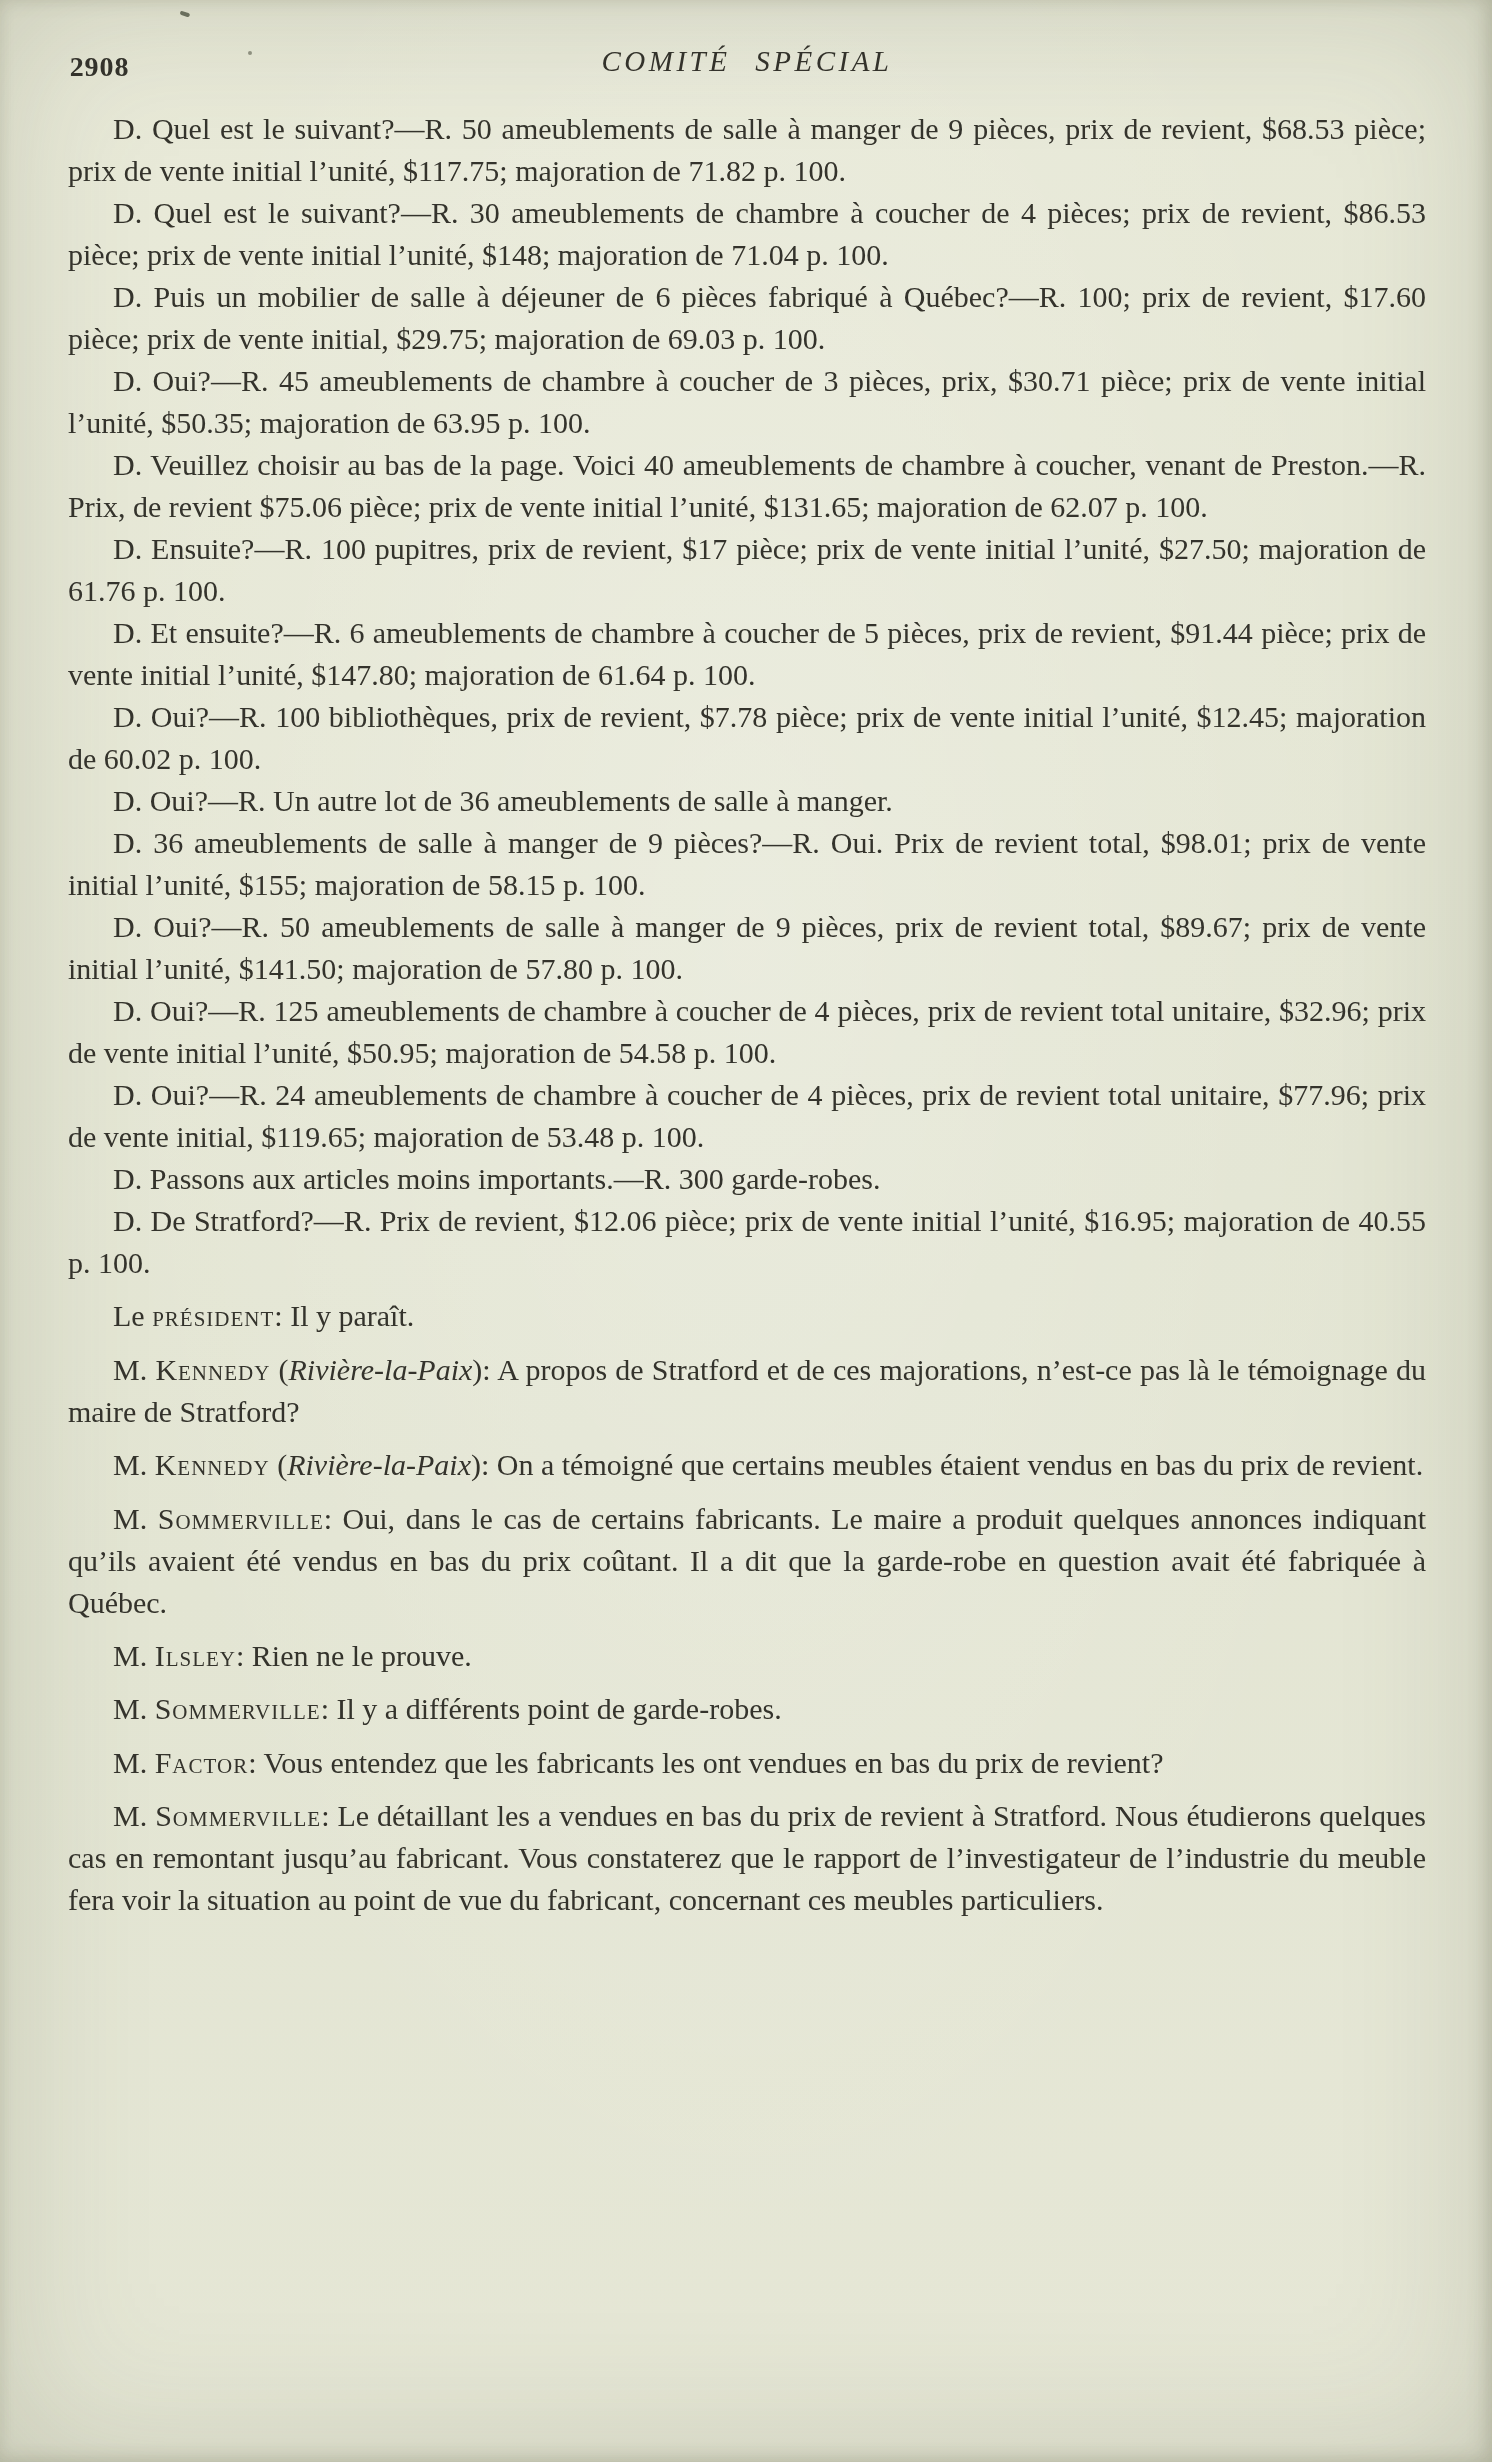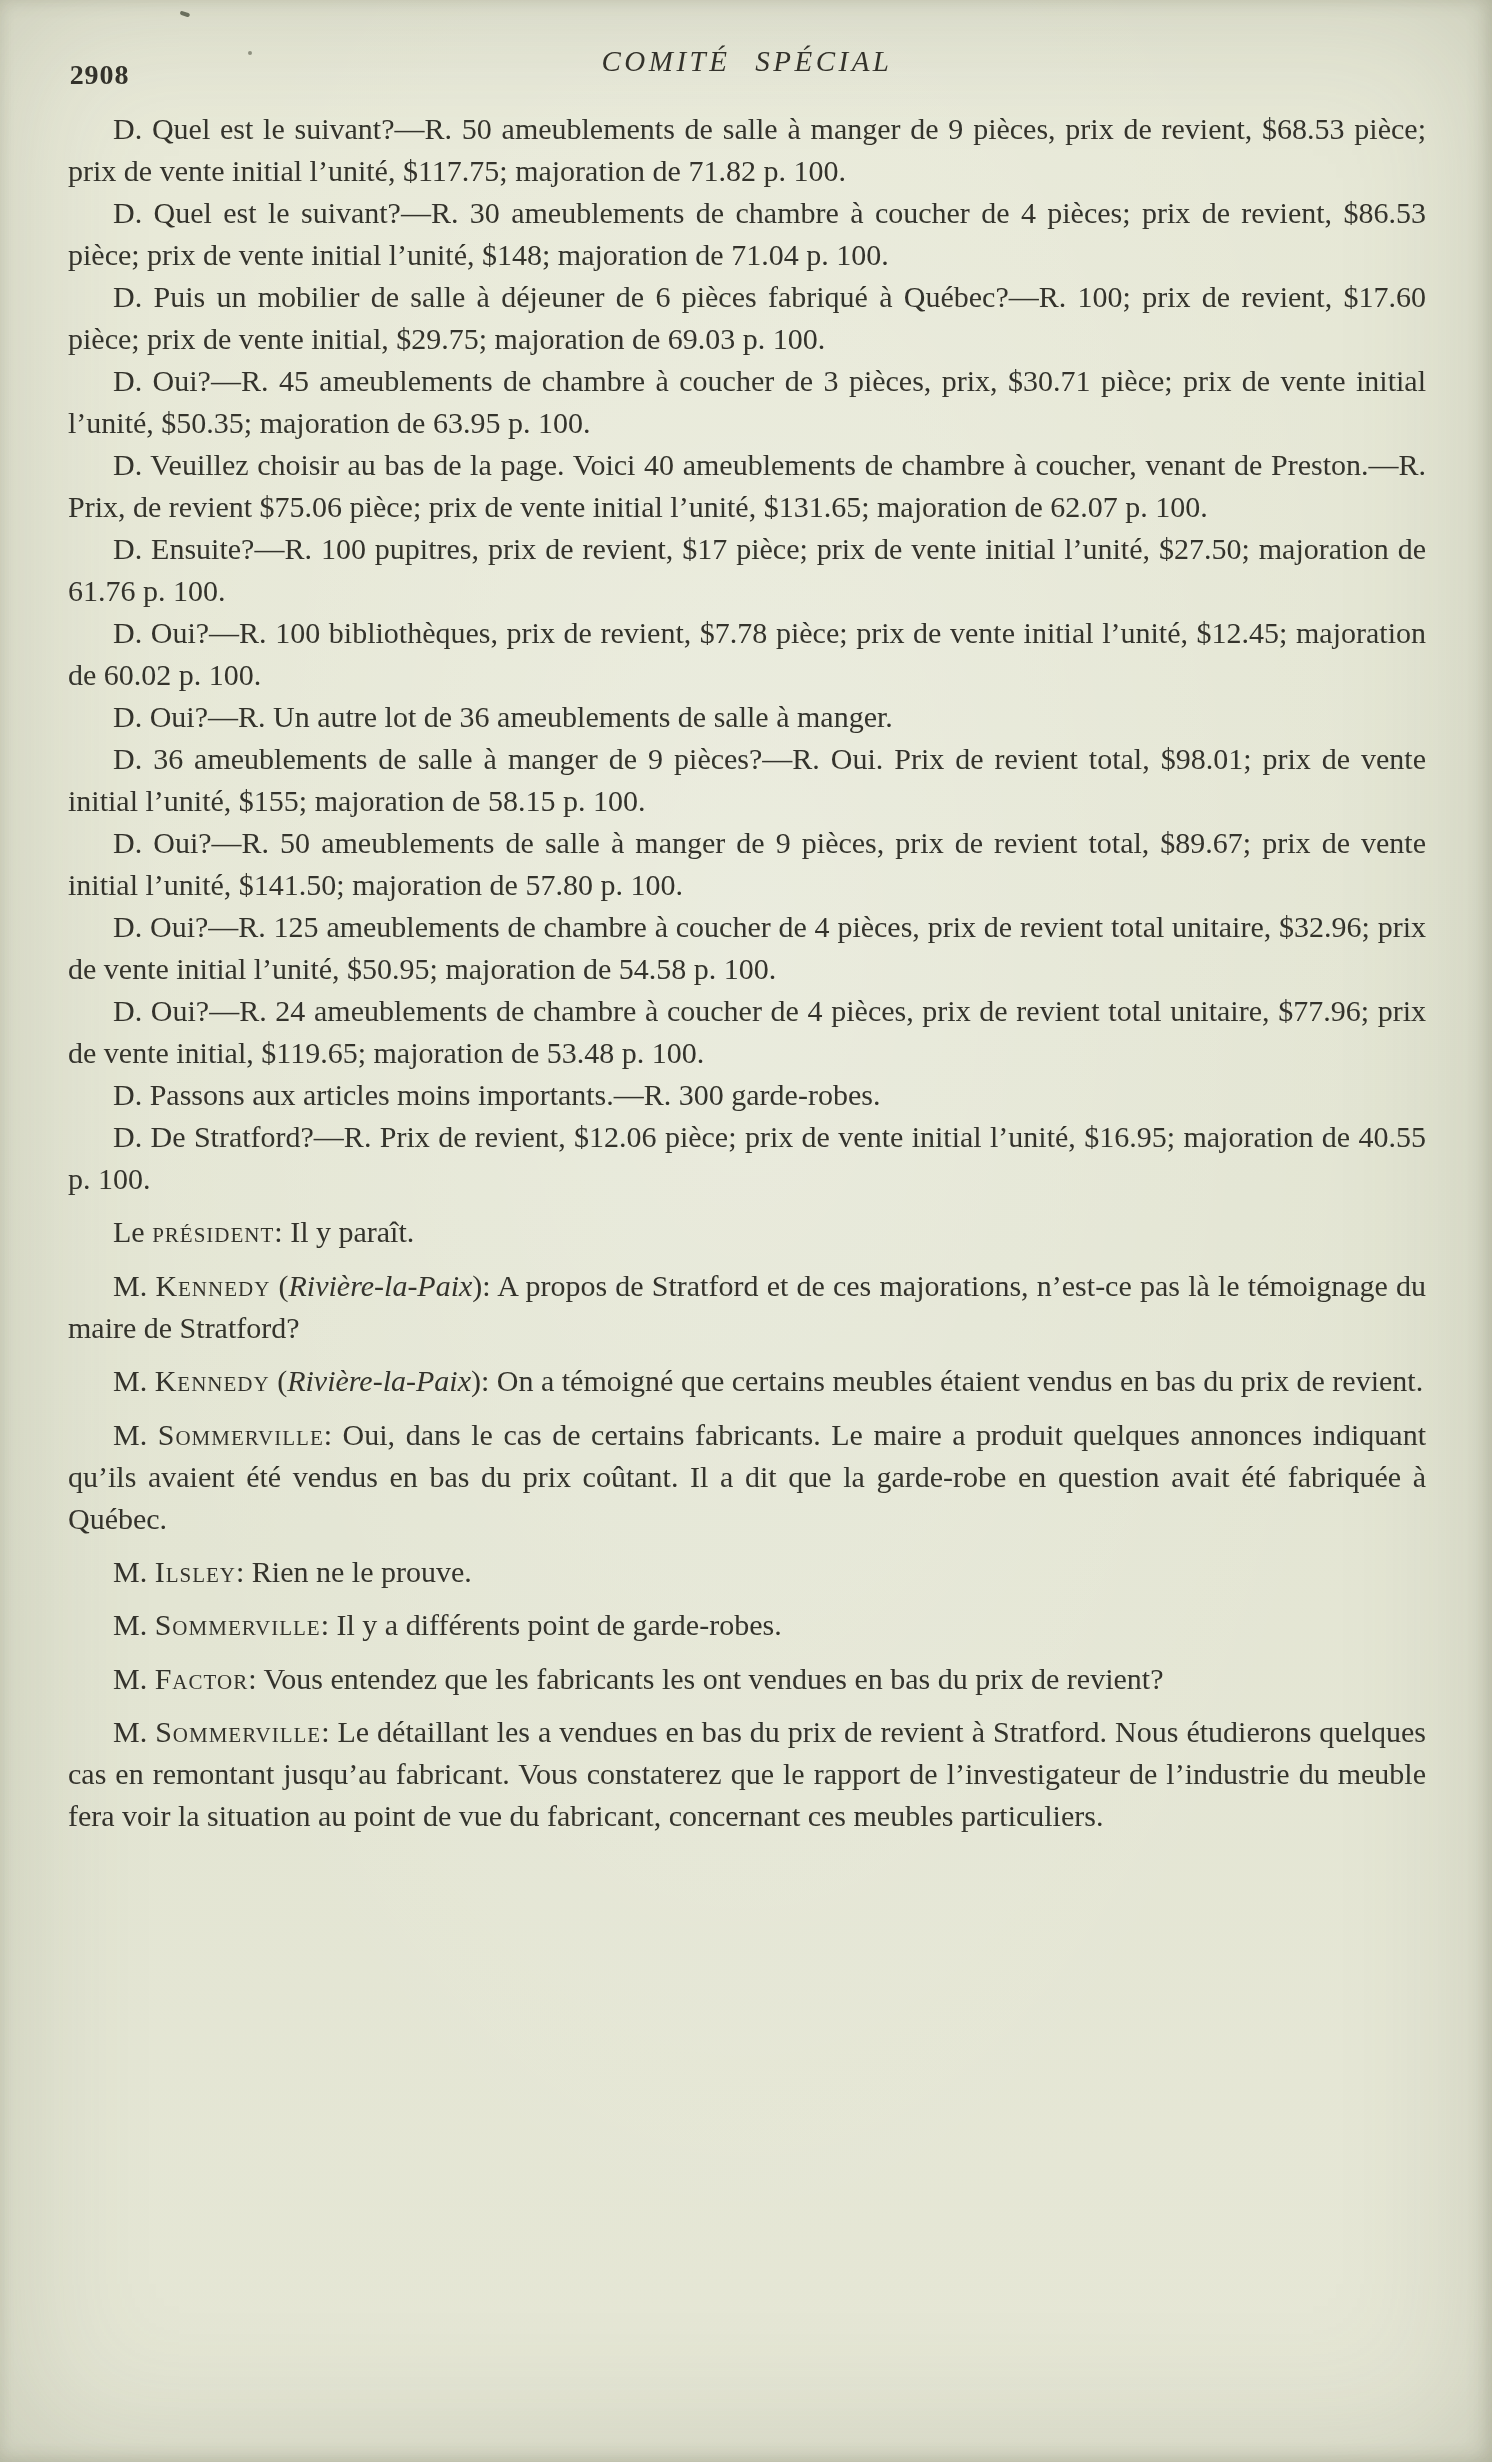--- a/index.html
+++ b/index.html
@@ -23,21 +23,21 @@
     color: #33322b;
   }
   .page-header {
     position: relative;
     height: 45px;
     margin-bottom: 23px;
   }
   .page-number {
     position: absolute;
     left: 1.7px;
-    top: 19px;
+    top: 11px;
     font-size: 28px;
     font-weight: bold;
     letter-spacing: 0.9px;
   }
   .page-title {
     display: block;
     text-align: center;
     font-size: 29px;
     font-weight: normal;
     font-style: italic;
@@ -77,20 +77,21 @@
     <span class="page-title">COMITÉ SPÉCIAL</span>
   </header>
 
   <main class="transcript">
       <p class="para"><span class="seg-normal">D. Quel est le suivant?—R. 50 ameublements de salle à manger de 9 pièces, prix de revient, $68.53 pièce; prix de vente initial l’unité, $117.75; majoration de 71.82 p. 100.</span></p>
       <p class="para"><span class="seg-normal">D. Quel est le suivant?—R. 30 ameublements de chambre à coucher de 4 pièces; prix de revient, $86.53 pièce; prix de vente initial l’unité, $148; majoration de 71.04 p. 100.</span></p>
       <p class="para"><span class="seg-normal">D. Puis un mobilier de salle à déjeuner de 6 pièces fabriqué à Québec?—R. 100; prix de revient, $17.60 pièce; prix de vente initial, $29.75; majoration de 69.03 p. 100.</span></p>
       <p class="para"><span class="seg-normal">D. Oui?—R. 45 ameublements de chambre à coucher de 3 pièces, prix, $30.71 pièce; prix de vente initial l’unité, $50.35; majoration de 63.95 p. 100.</span></p>
       <p class="para"><span class="seg-normal">D. Veuillez choisir au bas de la page. Voici 40 ameublements de chambre à coucher, venant de Preston.—R. Prix, de revient $75.06 pièce; prix de vente initial l’unité, $131.65; majoration de 62.07 p. 100.</span></p>
       <p class="para"><span class="seg-normal">D. Ensuite?—R. 100 pupitres, prix de revient, $17 pièce; prix de vente initial l’unité, $27.50; majoration de 61.76 p. 100.</span></p>
+      <p class="para"><span class="seg-normal">D. Et ensuite?—R. 6 ameublements de chambre à coucher de 5 pièces, prix de revient, $91.44 pièce; prix de vente initial l’unité, $147.80; majoration de 61.64 p. 100.</span></p>
       <p class="para"><span class="seg-normal">D. Oui?—R. 100 bibliothèques, prix de revient, $7.78 pièce; prix de vente initial l’unité, $12.45; majoration de 60.02 p. 100.</span></p>
       <p class="para"><span class="seg-normal">D. Oui?—R. Un autre lot de 36 ameublements de salle à manger.</span></p>
       <p class="para"><span class="seg-normal">D. 36 ameublements de salle à manger de 9 pièces?—R. Oui.  Prix de revient total, $98.01; prix de vente initial l’unité, $155; majoration de 58.15 p. 100.</span></p>
       <p class="para"><span class="seg-normal">D. Oui?—R. 50 ameublements de salle à manger de 9 pièces, prix de revient total, $89.67; prix de vente initial l’unité, $141.50; majoration de 57.80 p. 100.</span></p>
       <p class="para"><span class="seg-normal">D. Oui?—R. 125 ameublements de chambre à coucher de 4 pièces, prix de revient total unitaire, $32.96; prix de vente initial l’unité, $50.95; majoration de 54.58 p. 100.</span></p>
       <p class="para"><span class="seg-normal">D. Oui?—R. 24 ameublements de chambre à coucher de 4 pièces, prix de revient total unitaire, $77.96; prix de vente initial, $119.65; majoration de 53.48 p. 100.</span></p>
       <p class="para"><span class="seg-normal">D. Passons aux articles moins importants.—R. 300 garde-robes.</span></p>
       <p class="para"><span class="seg-normal">D. De Stratford?—R. Prix de revient, $12.06 pièce; prix de vente initial l’unité, $16.95; majoration de 40.55 p. 100.</span></p>
       <p class="para speech"><span class="seg-normal">Le </span><span class="seg-smallcaps">président</span><span class="seg-normal">: Il y paraît.</span></p>
       <p class="para speech"><span class="seg-normal">M. </span><span class="seg-smallcaps">Kennedy</span><span class="seg-normal"> (</span><span class="seg-italic">Rivière-la-Paix</span><span class="seg-normal">): A propos de Stratford et de ces majorations, n’est-ce pas là le témoignage du maire de Stratford?</span></p>

